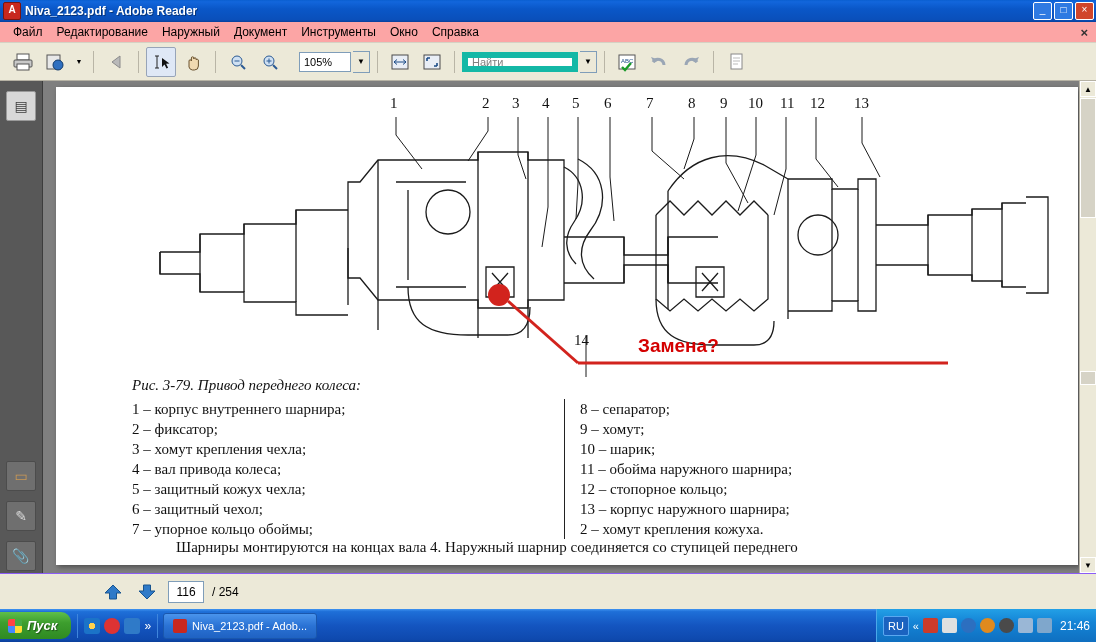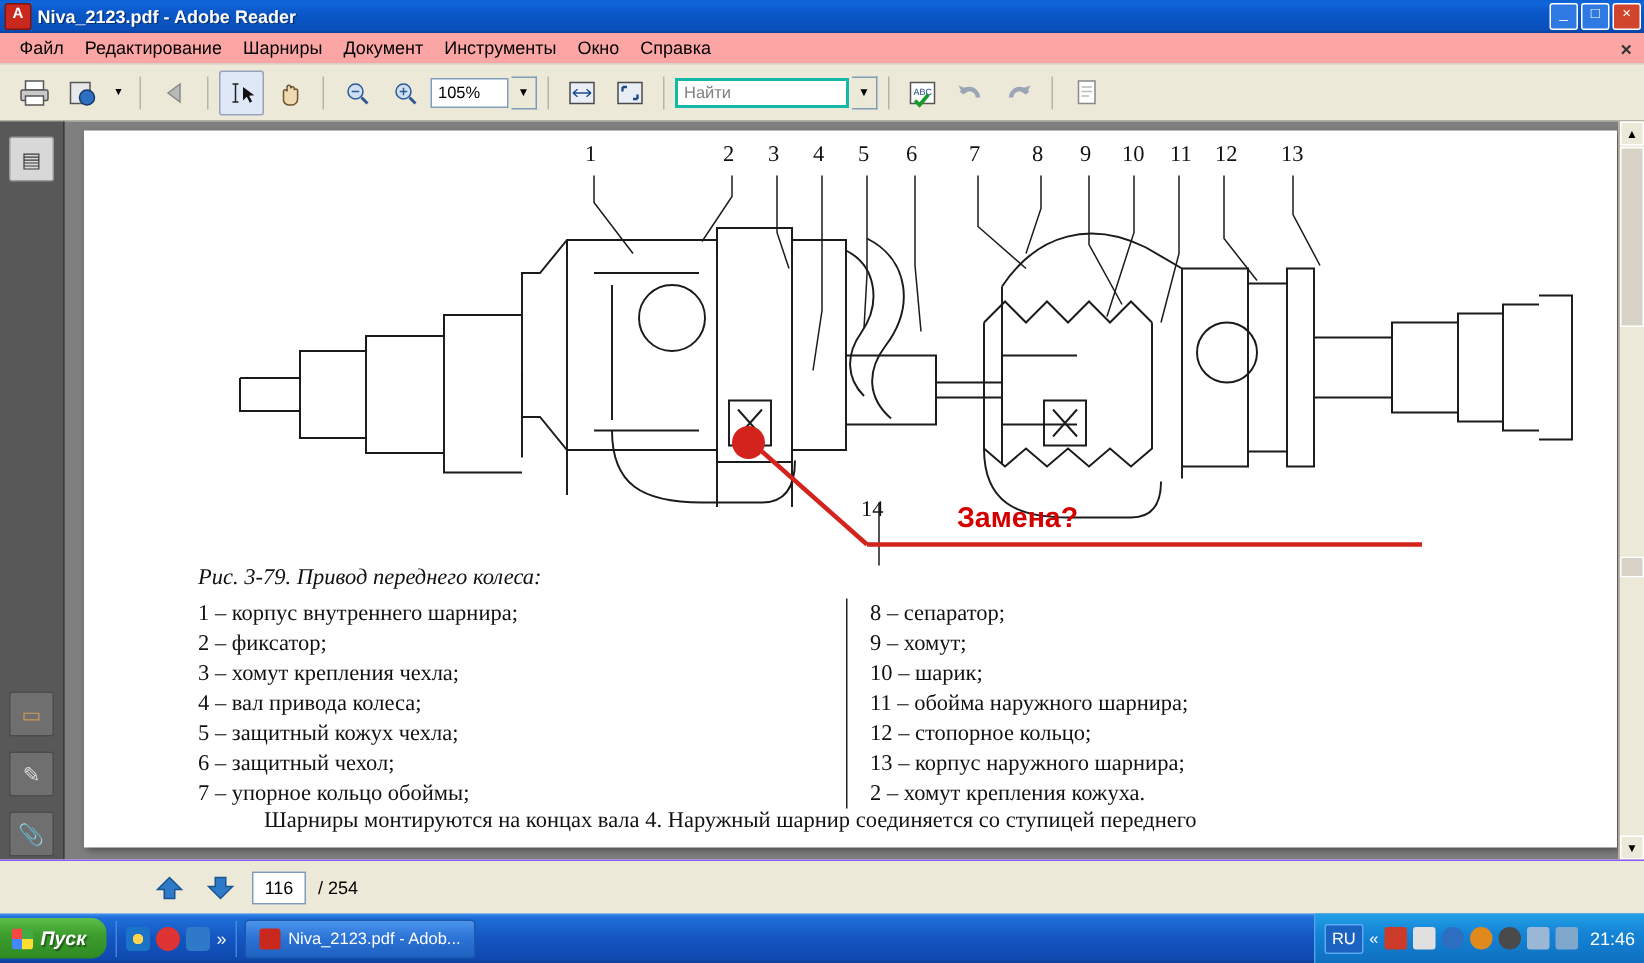--- a/index.html
+++ b/index.html
@@ -43,28 +43,28 @@
   .toolbar{
     position:absolute;left:0;top:43px;width:1096px;height:38px;
     background:#ece9d8;border-bottom:1px solid #b6b2a4;
     display:flex;align-items:center;padding-left:8px;box-sizing:border-box;gap:2px;
   }
   .tbtn{width:28px;height:28px;display:flex;align-items:center;justify-content:center;border:1px solid transparent;border-radius:2px;}
   .tbtn.sel{border:1px solid #97a4b8;background:#dfe8f6;}
   .tsep{width:1px;height:22px;background:#b9b5a6;margin:0 5px;}
   .zoombox{
     width:52px;height:20px;background:#fff;border:1px solid #7f9db9;
-    display:flex;align-items:center;padding-left:4px;box-sizing:border-box;font-size:11px;
+    display:flex;align-items:center;padding-left:4px;box-sizing:border-box;font-size:11px;margin-left:12px;
   }
   .combo-arrow{
     width:16px;height:20px;background:#ece9d8;border:1px solid #7f9db9;border-left:none;
     display:flex;align-items:center;justify-content:center;font-size:8px;
   }
   .findbox{
-    width:116px;height:20px;background:#fff;border:2px solid #14b8a6;
+    width:116px;height:20px;background:#fff;border:6px solid #14b8a6;
     display:flex;align-items:center;padding-left:4px;box-sizing:border-box;color:#808080;font-size:11px;
   }
 
   
   .workspace{position:absolute;left:0;top:81px;width:1096px;height:492px;background:#7f7f7f;}
   .navpane{position:absolute;left:0;top:0;width:42px;height:492px;background:#585858;border-right:1px solid #3c3c3c;}
   .navicon{width:28px;height:28px;margin:10px auto 0;background:#d8d8d8;border:1px solid #9a9a9a;border-radius:2px;position:relative;}
   .navicon.dark{background:#6f6f6f;border-color:#4c4c4c;}
   .navicon .g{position:absolute;left:50%;top:50%;transform:translate(-50%,-50%);font-size:14px;color:#3a3a3a;}
 
@@ -152,21 +152,21 @@
     <div class="winbtns">
       <div class="winbtn">_</div>
       <div class="winbtn">□</div>
       <div class="winbtn close">×</div>
     </div>
   </div>
 
   <div class="menubar">
     <div class="mi">Файл</div>
     <div class="mi">Редактирование</div>
-    <div class="mi">Шарниры</div>
+    <div class="mi">Наружный</div>
     <div class="mi">Документ</div>
     <div class="mi">Инструменты</div>
     <div class="mi">Окно</div>
     <div class="mi">Справка</div>
     <div class="closedoc">×</div>
   </div>
 
   <div class="toolbar">
     <div class="tbtn">
       <svg width="22" height="20" viewBox="0 0 22 20">

